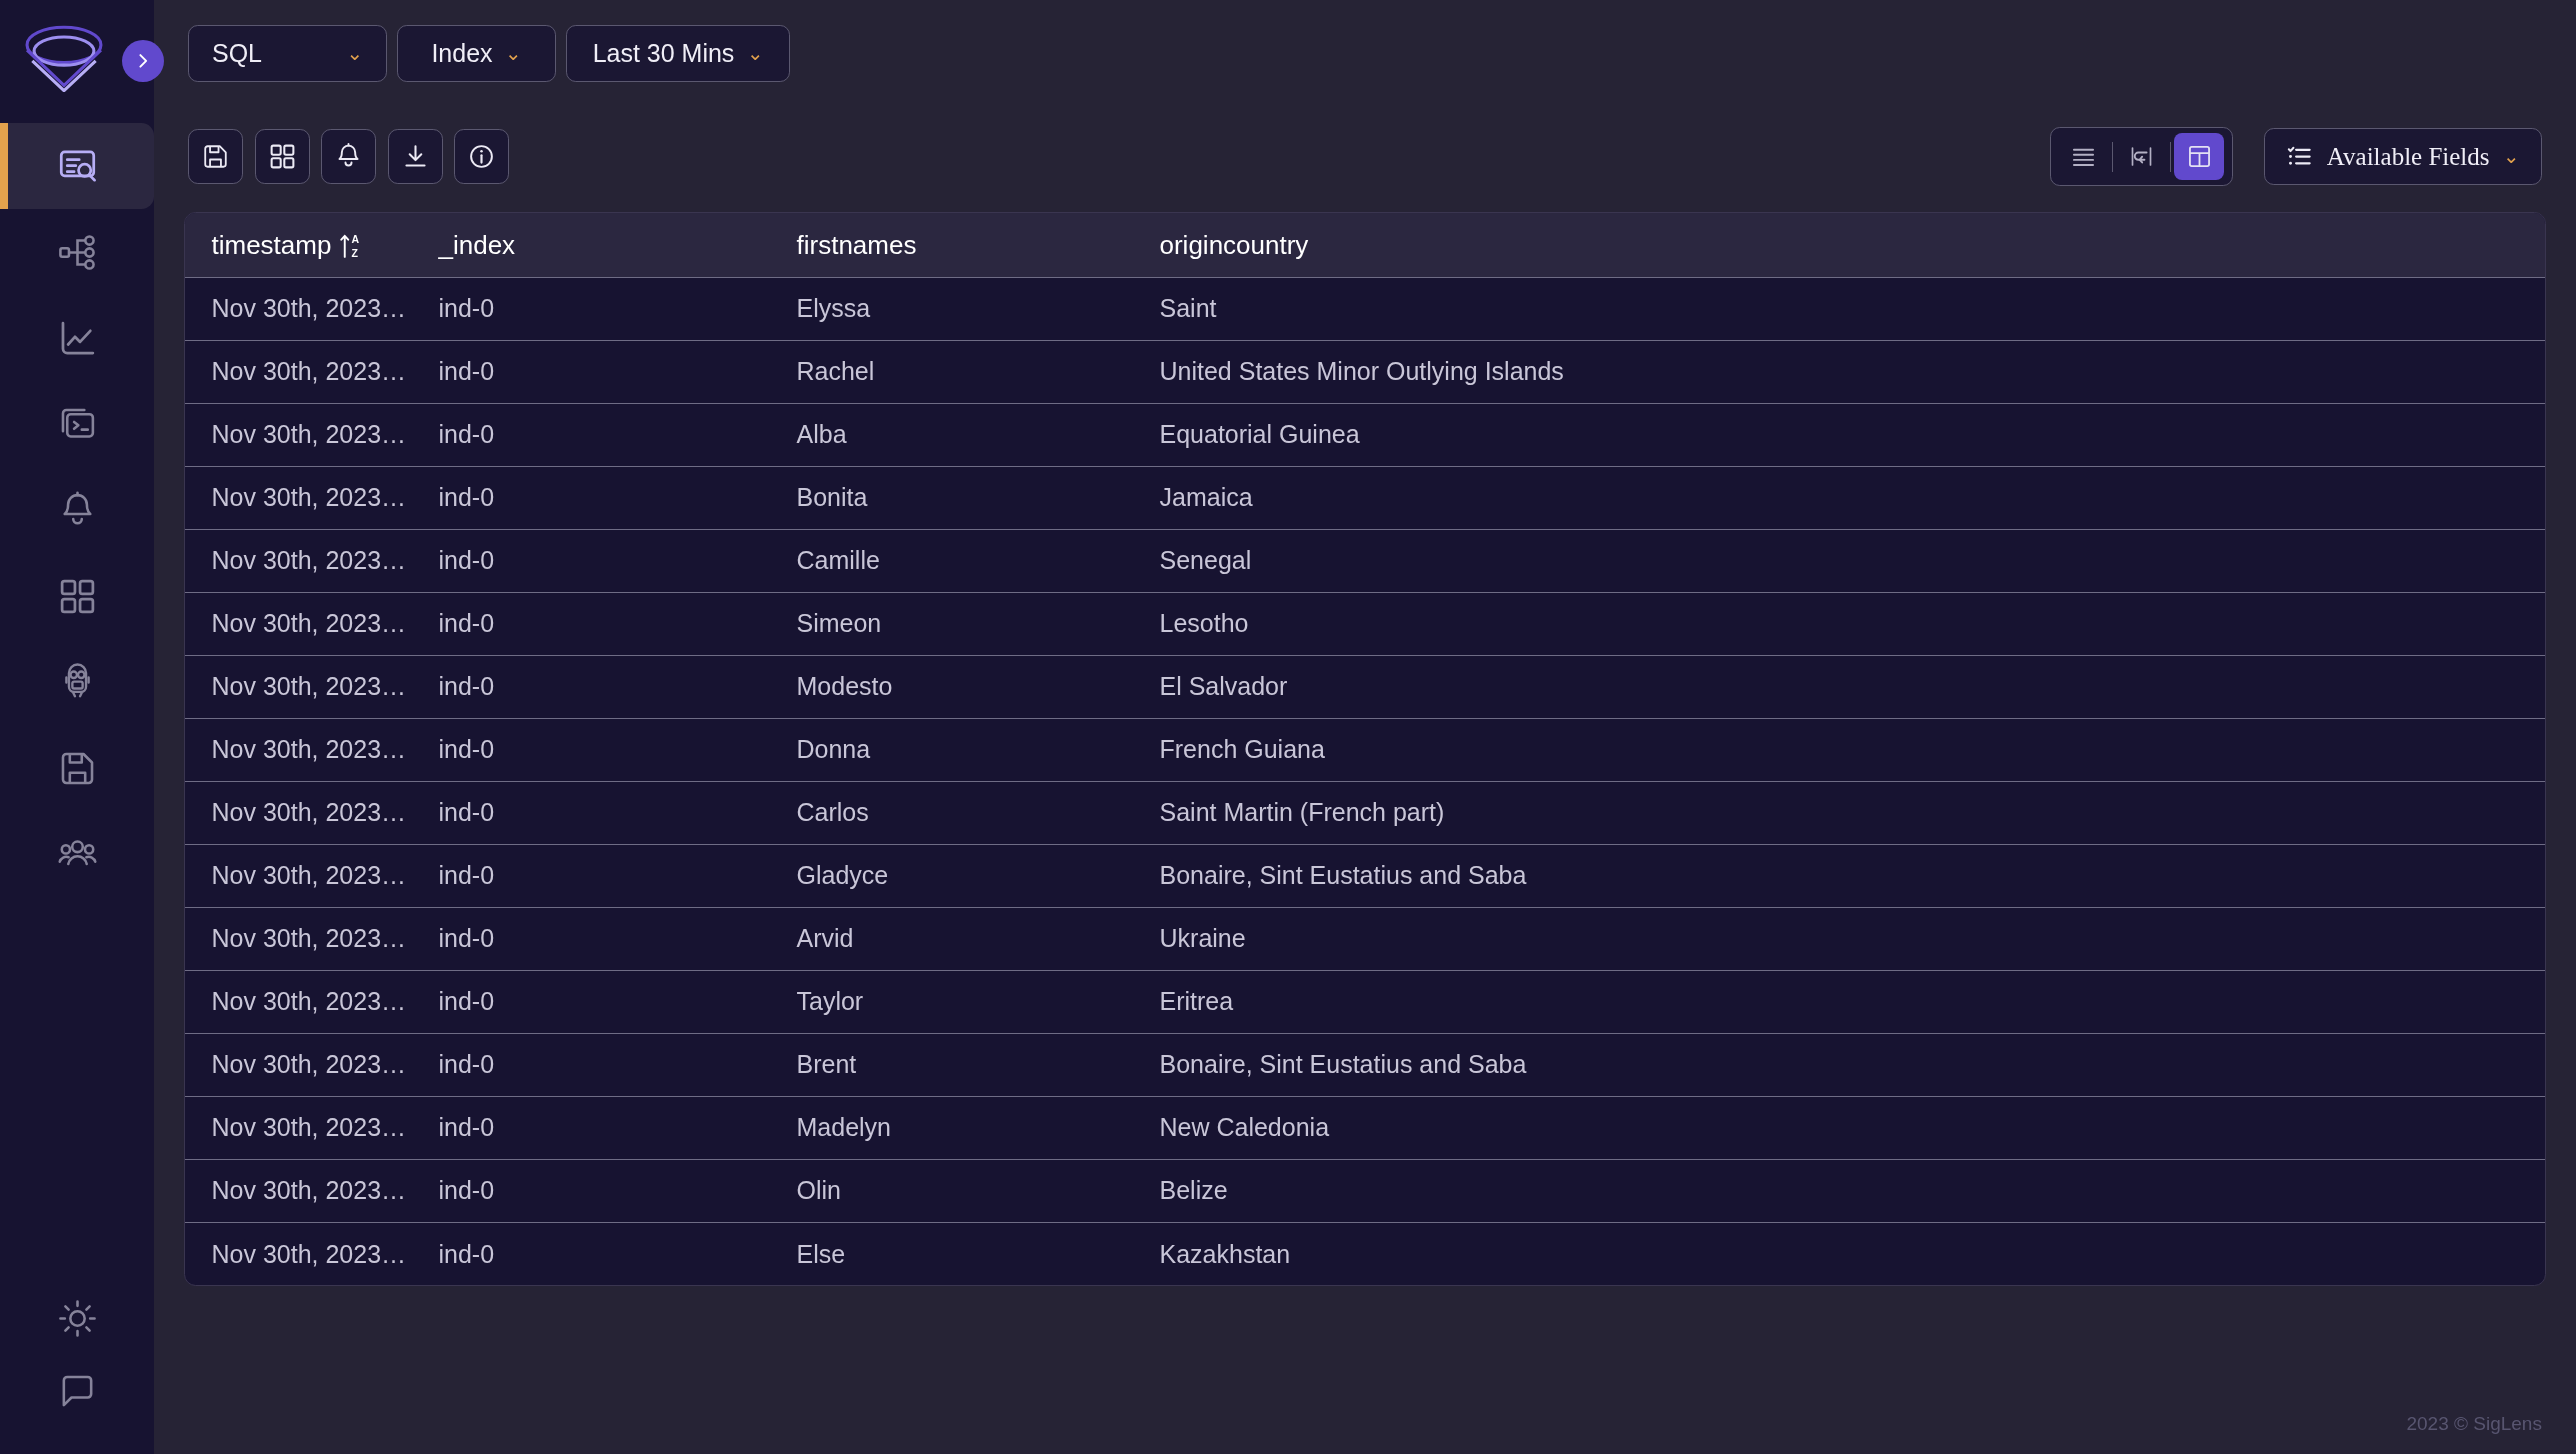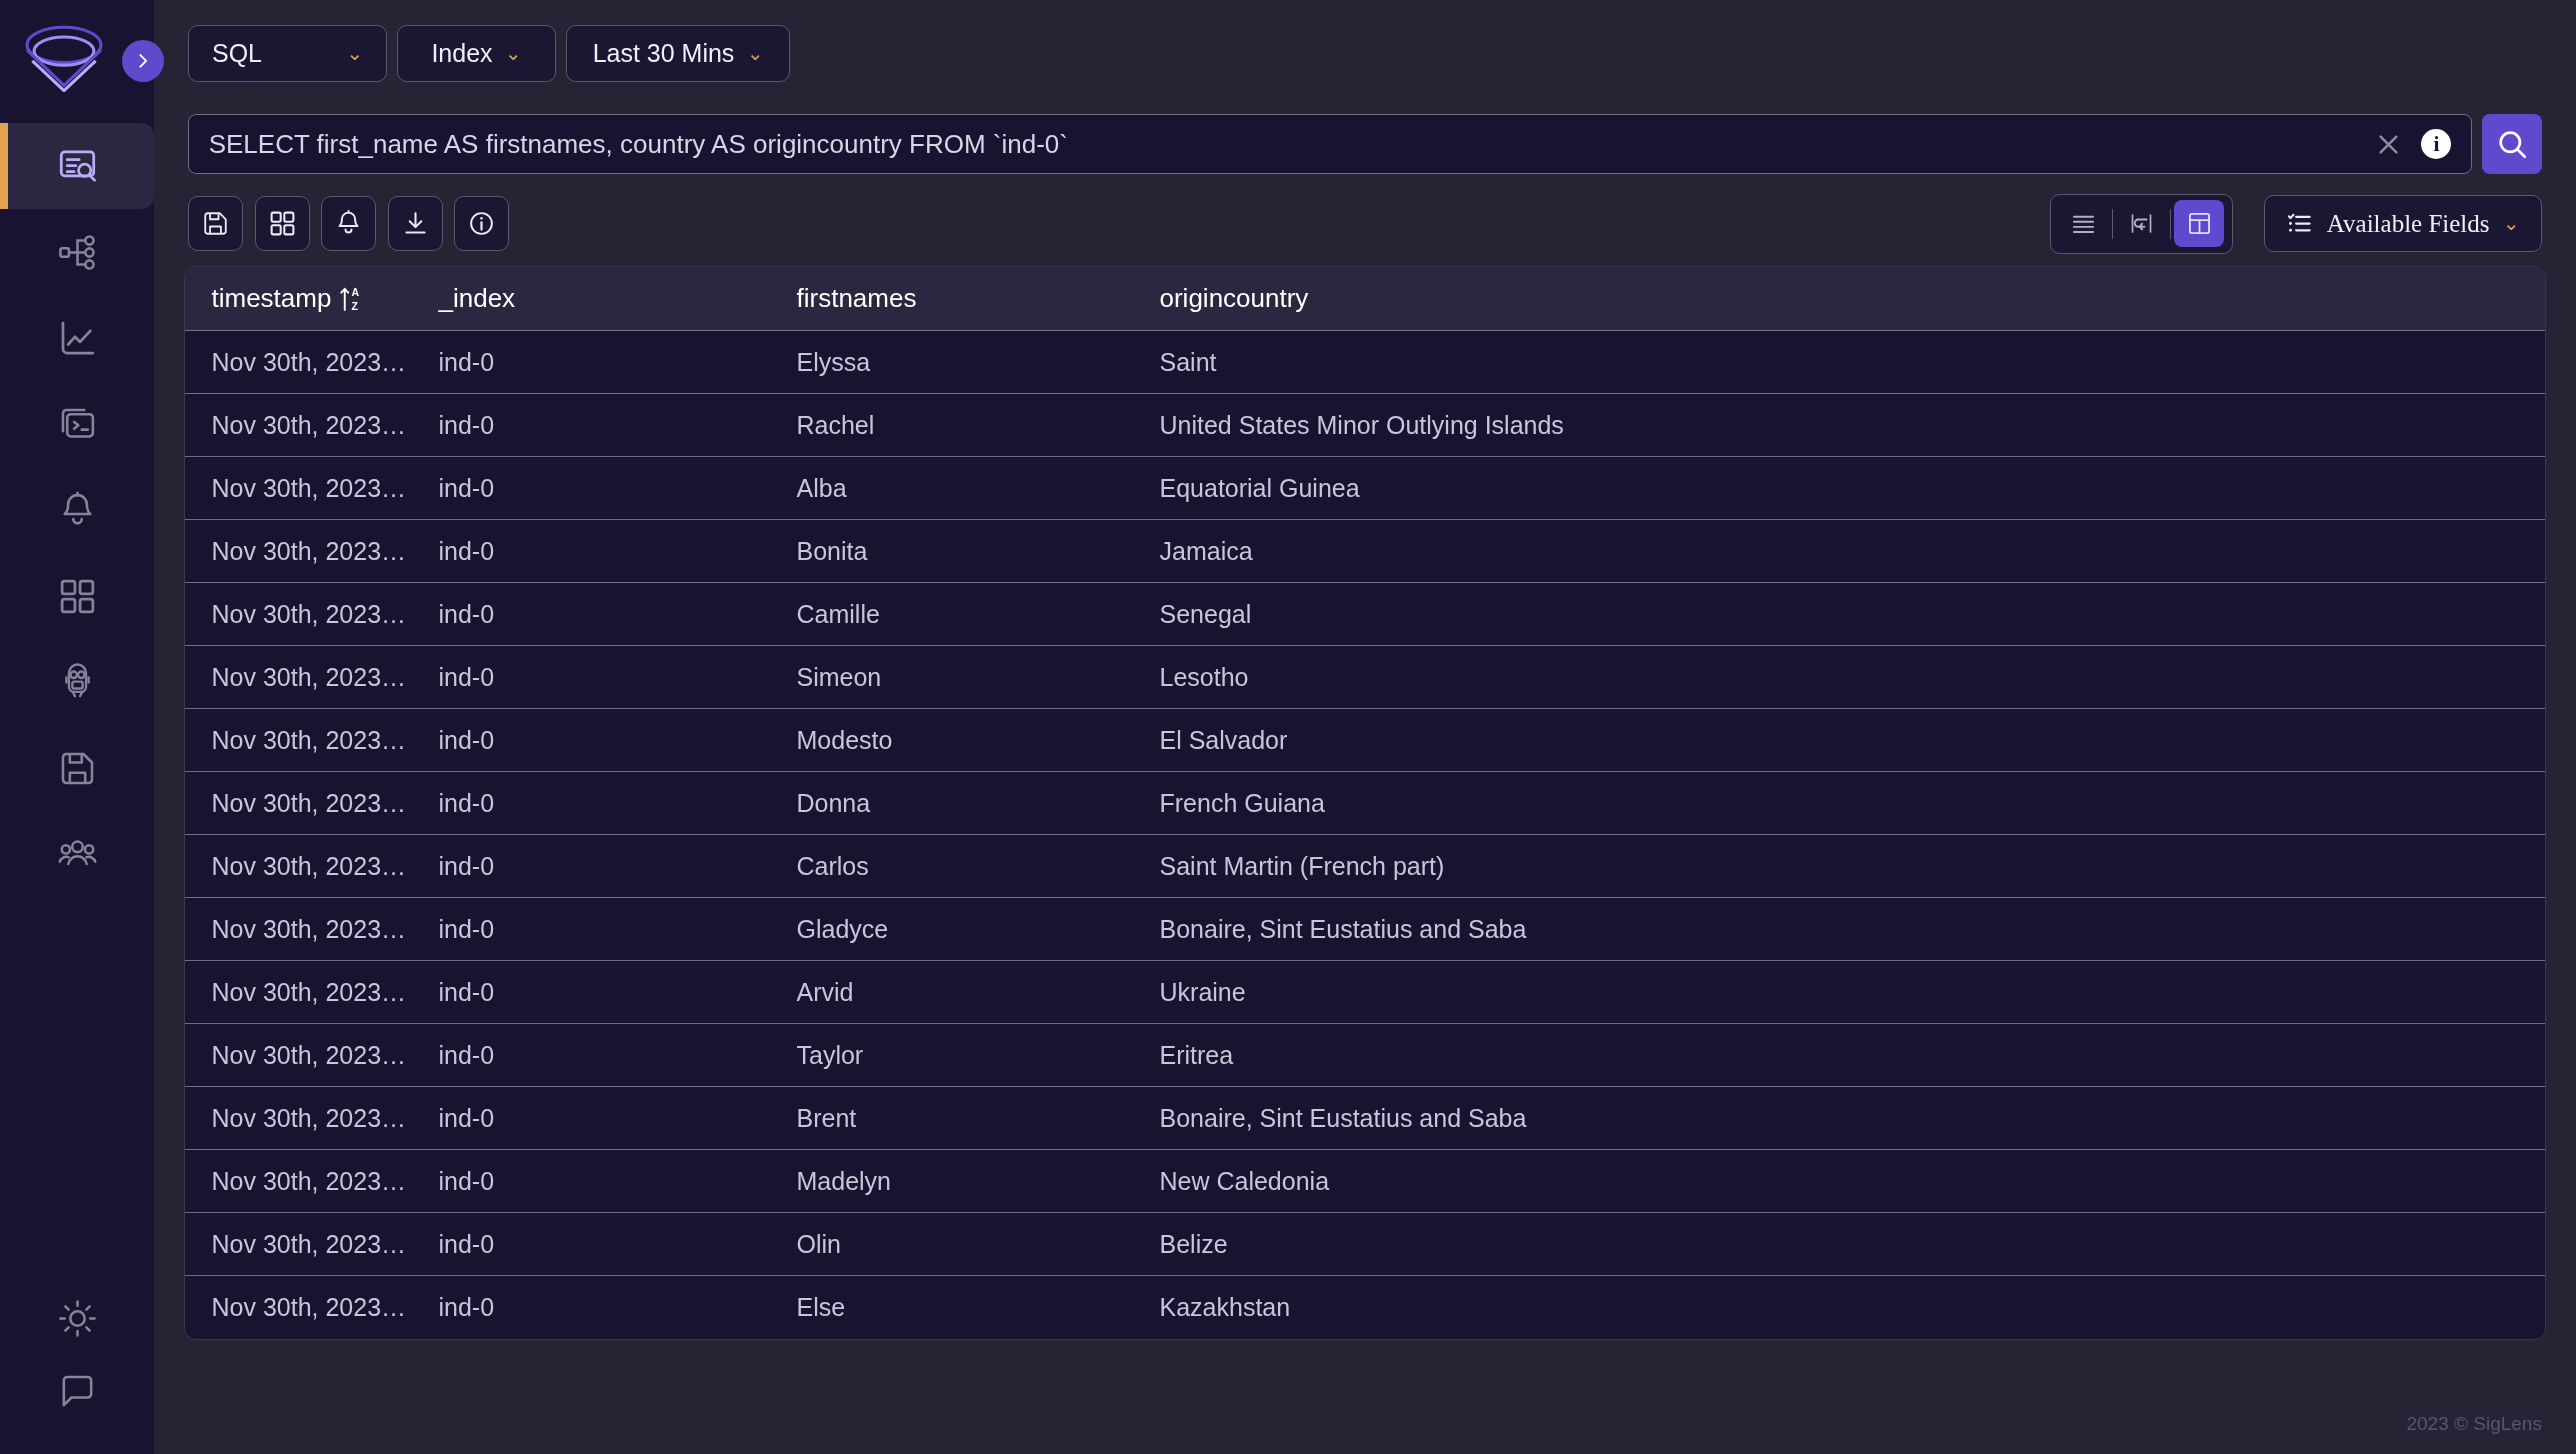--- a/index.html
+++ b/index.html
@@ -152,21 +152,21 @@
   .fields-btn {
     height: 57px; border: 0.9px solid #5b5870; border-radius: 9.8px;
     background: #1b1733; color: #f0eef7; font-size: 25px;
     display: flex; align-items: center; padding: 0 21.5px; gap: 13.4px;
     cursor: pointer; margin-left: 19.7px; white-space: nowrap;
   }
   .fields-btn svg { width: 27px; height: 27px; flex: 0 0 auto; }
 
   
   .table-wrap {
-    margin-top: 12px;
+    margin-top: 26px;
     background: #171331;
     border: 0.9px solid #3a3550;
     border-radius: 11.6px;
     overflow: hidden;
     flex: 0 0 auto;
   }
   table { width: 100%; border-collapse: collapse; table-layout: fixed; }
   thead th {
     background: #2b2740;
     color: #ffffff; font-size: 26px; font-weight: normal;
@@ -344,39 +344,20 @@
         <span>Index</span>
         <span class="caret">⌄</span>
       </div>
       <div class="pill time">
         <span>Last 30 Mins</span>
         <span class="caret">⌄</span>
       </div>
     </div>
   </div>
 
-  <div class="search-row">
-    <div class="search-box">
-      <span class="search-text" title="Enter your query here">SELECT first_name AS firstnames, country AS origincountry FROM `ind-0`</span>
-      <span class="search-actions">
-        <span class="x-icon">
-          <svg viewBox="0 0 24 24" fill="none">
-            <path d="M5 5l14 14M19 5L5 19" stroke="#8e8ba3" stroke-width="2.2" stroke-linecap="round"></path>
-          </svg>
-        </span>
-        <span class="info-badge">i</span>
-      </span>
-    </div>
-    <div class="search-btn">
-      <svg viewBox="0 0 24 24" fill="none">
-        <circle cx="10.8" cy="10.8" r="6.8" stroke="#fff" stroke-width="1.9"></circle>
-        <path d="M15.8 15.8L21 21" stroke="#fff" stroke-width="1.9" stroke-linecap="round"></path>
-      </svg>
-    </div>
-  </div>
 
   <div class="toolbar-row">
     <div class="tool-group">
 
       <div class="tool-btn">
         <svg viewBox="0 0 24 24" fill="none">
           <path d="M3.5 5.5a2 2 0 012-2h10L20.5 8.5v10a2 2 0 01-2 2h-13a2 2 0 01-2-2v-13z" stroke="#eceaf5" stroke-width="1.5" stroke-linejoin="round"></path>
           <path d="M7.5 3.5v5h7v-5M7.5 20.5v-6h9v6" stroke="#eceaf5" stroke-width="1.5" stroke-linejoin="round"></path>
         </svg>
       </div>

